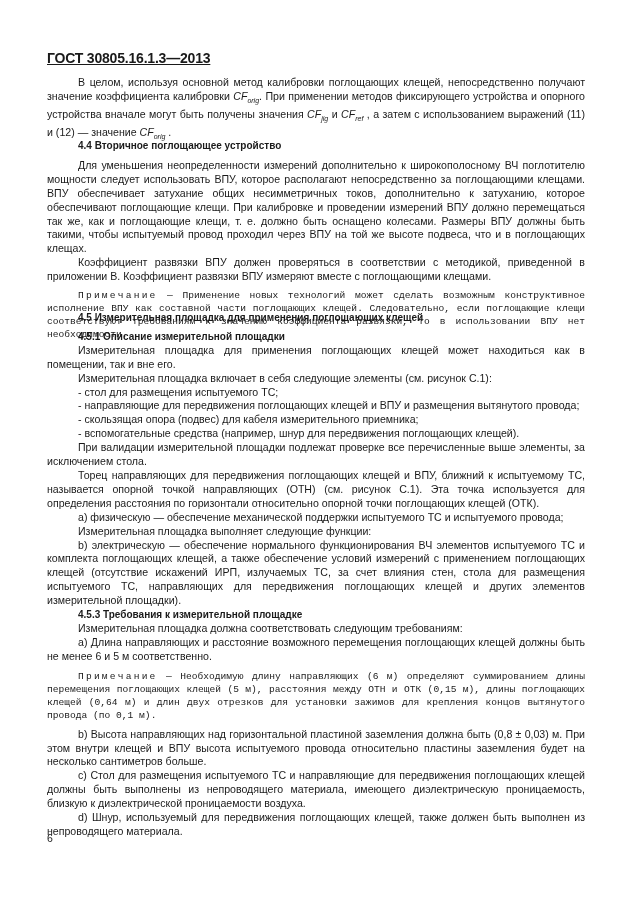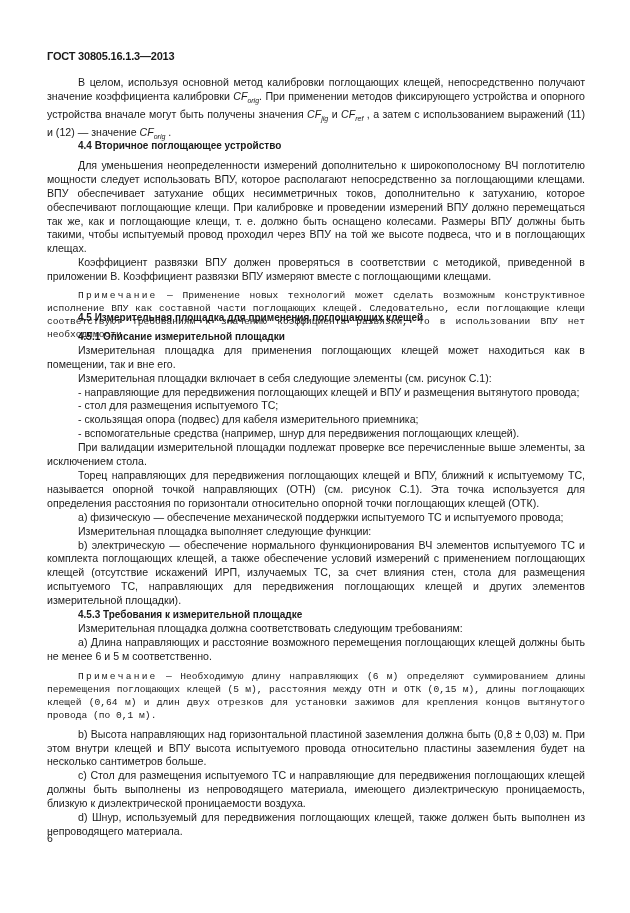--- a/index.html
+++ b/index.html
@@ -1,18 +1,18 @@
 <!DOCTYPE html>
 <html><head>
   <meta charset="utf-8">
   <style>
     html, body { margin: 0; padding: 0; background: #ffffff; }
     body { width: 630px; height: 913px; position: relative; overflow: hidden;
            font-family: "Liberation Sans", sans-serif; color: #1a1a1a; }
-    .hdr { position: absolute; left: 47px; top: 50px; font-weight: bold; font-size: 11px; letter-spacing: -0.2px; }
+    .hdr { position: absolute; left: 47px; top: 50px; font-weight: bold; font-size: 14px; letter-spacing: -0.2px; text-decoration: underline; }
     .blk { position: absolute; left: 47px; width: 538px; font-size: 10.6px; line-height: 13.9px; text-align: justify; }
     .blk p { margin: 0; text-indent: 31px; }
     .blk p.dash { text-indent: 0; padding-left: 31px; text-align: left; }
     .h { font-weight: bold; font-size: 10px; text-indent: 31px; margin: 0; text-align: left; }
     .note { font-size: 9.6px; line-height: 13px; font-family: Liberation Mono, monospace; }
     .spaced { letter-spacing: 2.2px; }
     i sub { font-size: 7px; }
     .pnum { position: absolute; left: 47px; top: 832px; font-size: 10.5px; }
   </style>
 </head>
@@ -28,23 +28,23 @@
   <p class="h">4.4  Вторичное поглощающее  устройство</p>
   <p style="margin-top:6px;">Для уменьшения неопределенности измерений дополнительно к широкополосному  ВЧ поглотителю мощности следует использовать ВПУ, которое располагают непосредственно за поглощающими клещами. ВПУ обеспечивает затухание общих несимметричных токов, дополнительно к затуханию, которое обеспечивают  поглощающие клещи. При калибровке и проведении измерений ВПУ должно перемещаться так же, как и поглощающие клещи, т. е. должно быть оснащено колесами. Размеры ВПУ должны быть такими, чтобы испытуемый провод проходил через ВПУ на той же высоте подвеса, что и  в поглощающих клещах.</p>
   <p>Коэффициент развязки ВПУ должен проверяться в соответствии с методикой, приведенной в приложении В. Коэффициент развязки ВПУ измеряют  вместе с поглощающими клещами.</p>
   <p class="note" style="margin-top:5px;"><span class="spaced">Примечание</span><span> — Применение новых технологий может сделать возможным конструктивное исполнение ВПУ как составной части поглощающих  клещей. Следовательно, если  поглощающие клещи соответствуют требованиям к значению коэффициента развязки, то  в использовании  ВПУ  нет  необходимости.</span></p>
 </div>
 
 <div class="blk" style="top:311px;">
   <p class="h">4.5 Измерительная площадка для применения  поглощающих клещей</p>
   <p class="h" style="margin-top:5px;">4.5.1 Описание измерительной площадки</p>
   <p>Измерительная площадка для применения  поглощающих клещей может находиться как в помещении, так и вне его.</p>
-  <p>Измерительная  площадки  включает   в  себя  следующие элементы (см. рисунок С.1):</p>
+  <p>Измерительная  площадка  включает   в  себя  следующие элементы (см. рисунок С.1):</p>
+  <p class="dash"> - стол для размещения испытуемого  ТС;</p>
   <p class="dash">- направляющие для передвижения поглощающих клещей и ВПУ и размещения вытянутого провода;</p>
-  <p class="dash"> - стол для размещения испытуемого  ТС;</p>
   <p class="dash">- скользящая  опора (подвес) для кабеля измерительного приемника;</p>
   <p class="dash">- вспомогательные средства (например, шнур для передвижения поглощающих клещей).</p>
   <p>При валидации измерительной площадки подлежат проверке все перечисленные выше элементы, за исключением  стола.</p>
   <p>Торец направляющих для передвижения  поглощающих клещей и ВПУ,  ближний к испытуемому ТС, называется опорной точкой направляющих (ОТН) (см. рисунок С.1). Эта точка используется для определения расстояния по горизонтали относительно опорной точки поглощающих клещей (ОТК).</p>
   <p>a) физическую — обеспечение  механической поддержки испытуемого ТС и испытуемого провода;</p>
   <p>Измерительная площадка выполняет следующие функции:</p>
   <p>b) электрическую — обеспечение нормального функционирования ВЧ элементов испытуемого ТС и комплекта поглощающих клещей,  а также  обеспечение  условий измерений с применением поглощающих клещей (отсутствие искажений ИРП, излучаемых ТС,  за счет влияния стен, стола  для  размещения испытуемого  ТС,  направляющих для передвижения поглощающих клещей и других элементов измерительной площадки).</p>
   <p class="h">4.5.3 Требования к измерительной площадке</p>
   <p>Измерительная площадка должна соответствовать следующим требованиям:</p>
   <p>a) Длина направляющих и расстояние возможного перемещения поглощающих  клещей должны быть не менее 6 и 5 м соответственно.</p>

